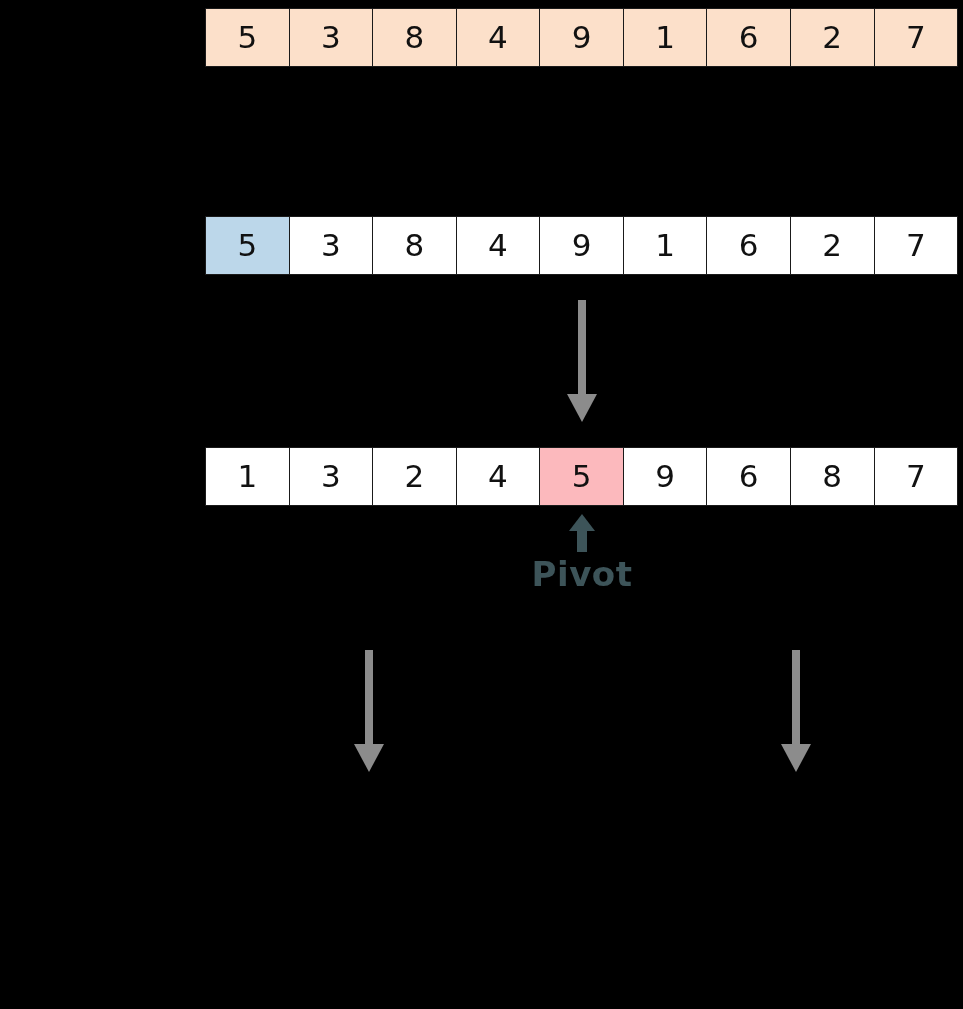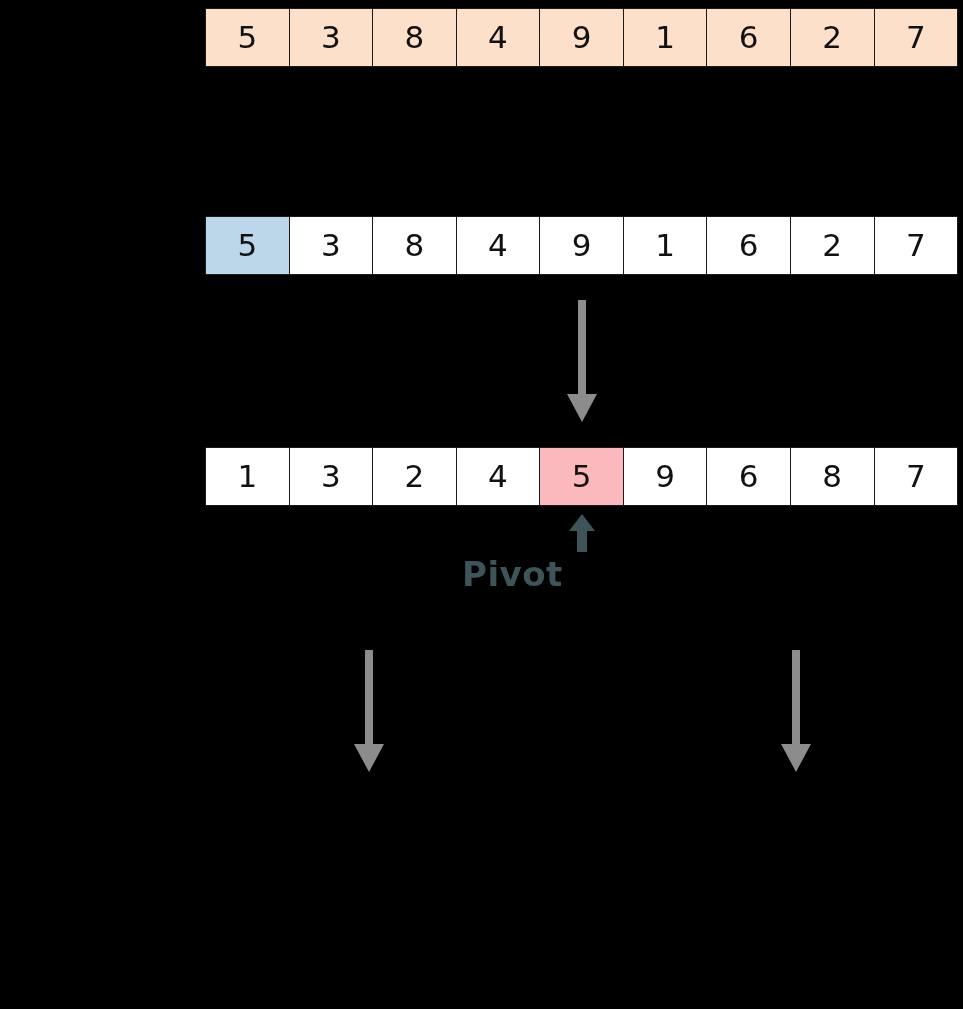--- a/index.html
+++ b/index.html
@@ -120,20 +120,21 @@
     width: 10px;
     height: 22px;
     background: #3d5459;
   }
 
   #pivot-label {
     position: absolute;
     left: 462px;
     top: 554px;
     width: 240px;
+    text-align: center;
     font-size: 34px;
     font-weight: bold;
     color: #3d5459;
     font-family: "DejaVu Sans", sans-serif;
     letter-spacing: 0.5px;
   }
 </style>
 </head>
 <body>
 

